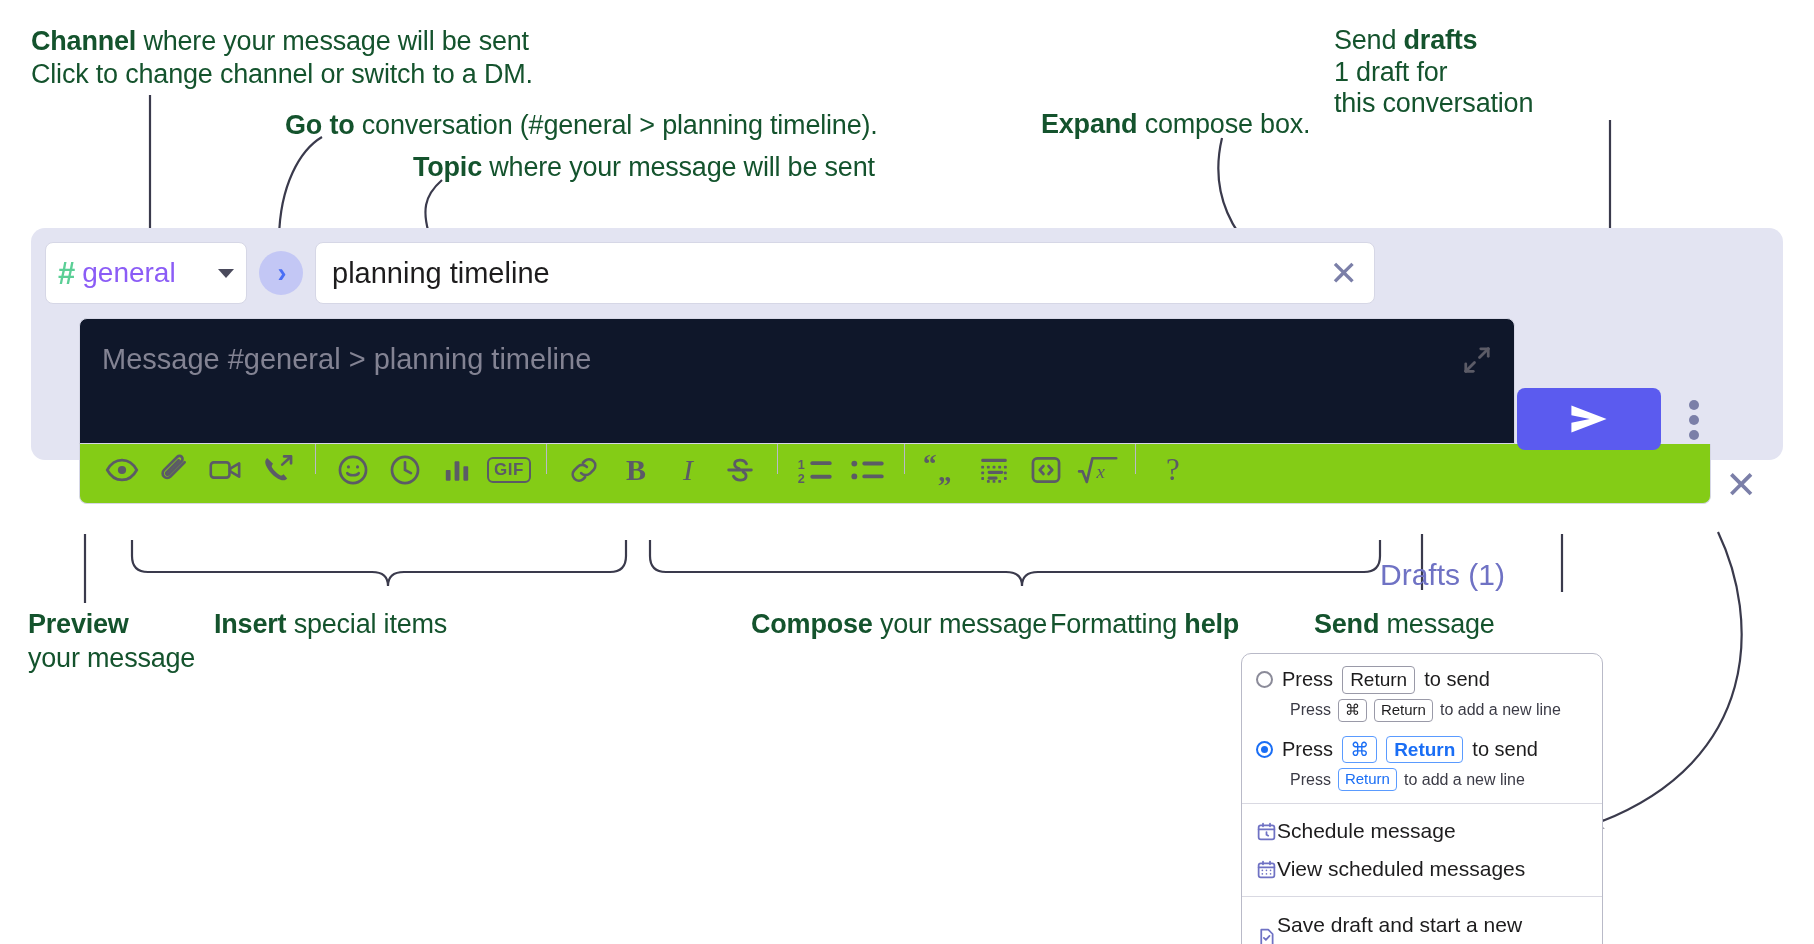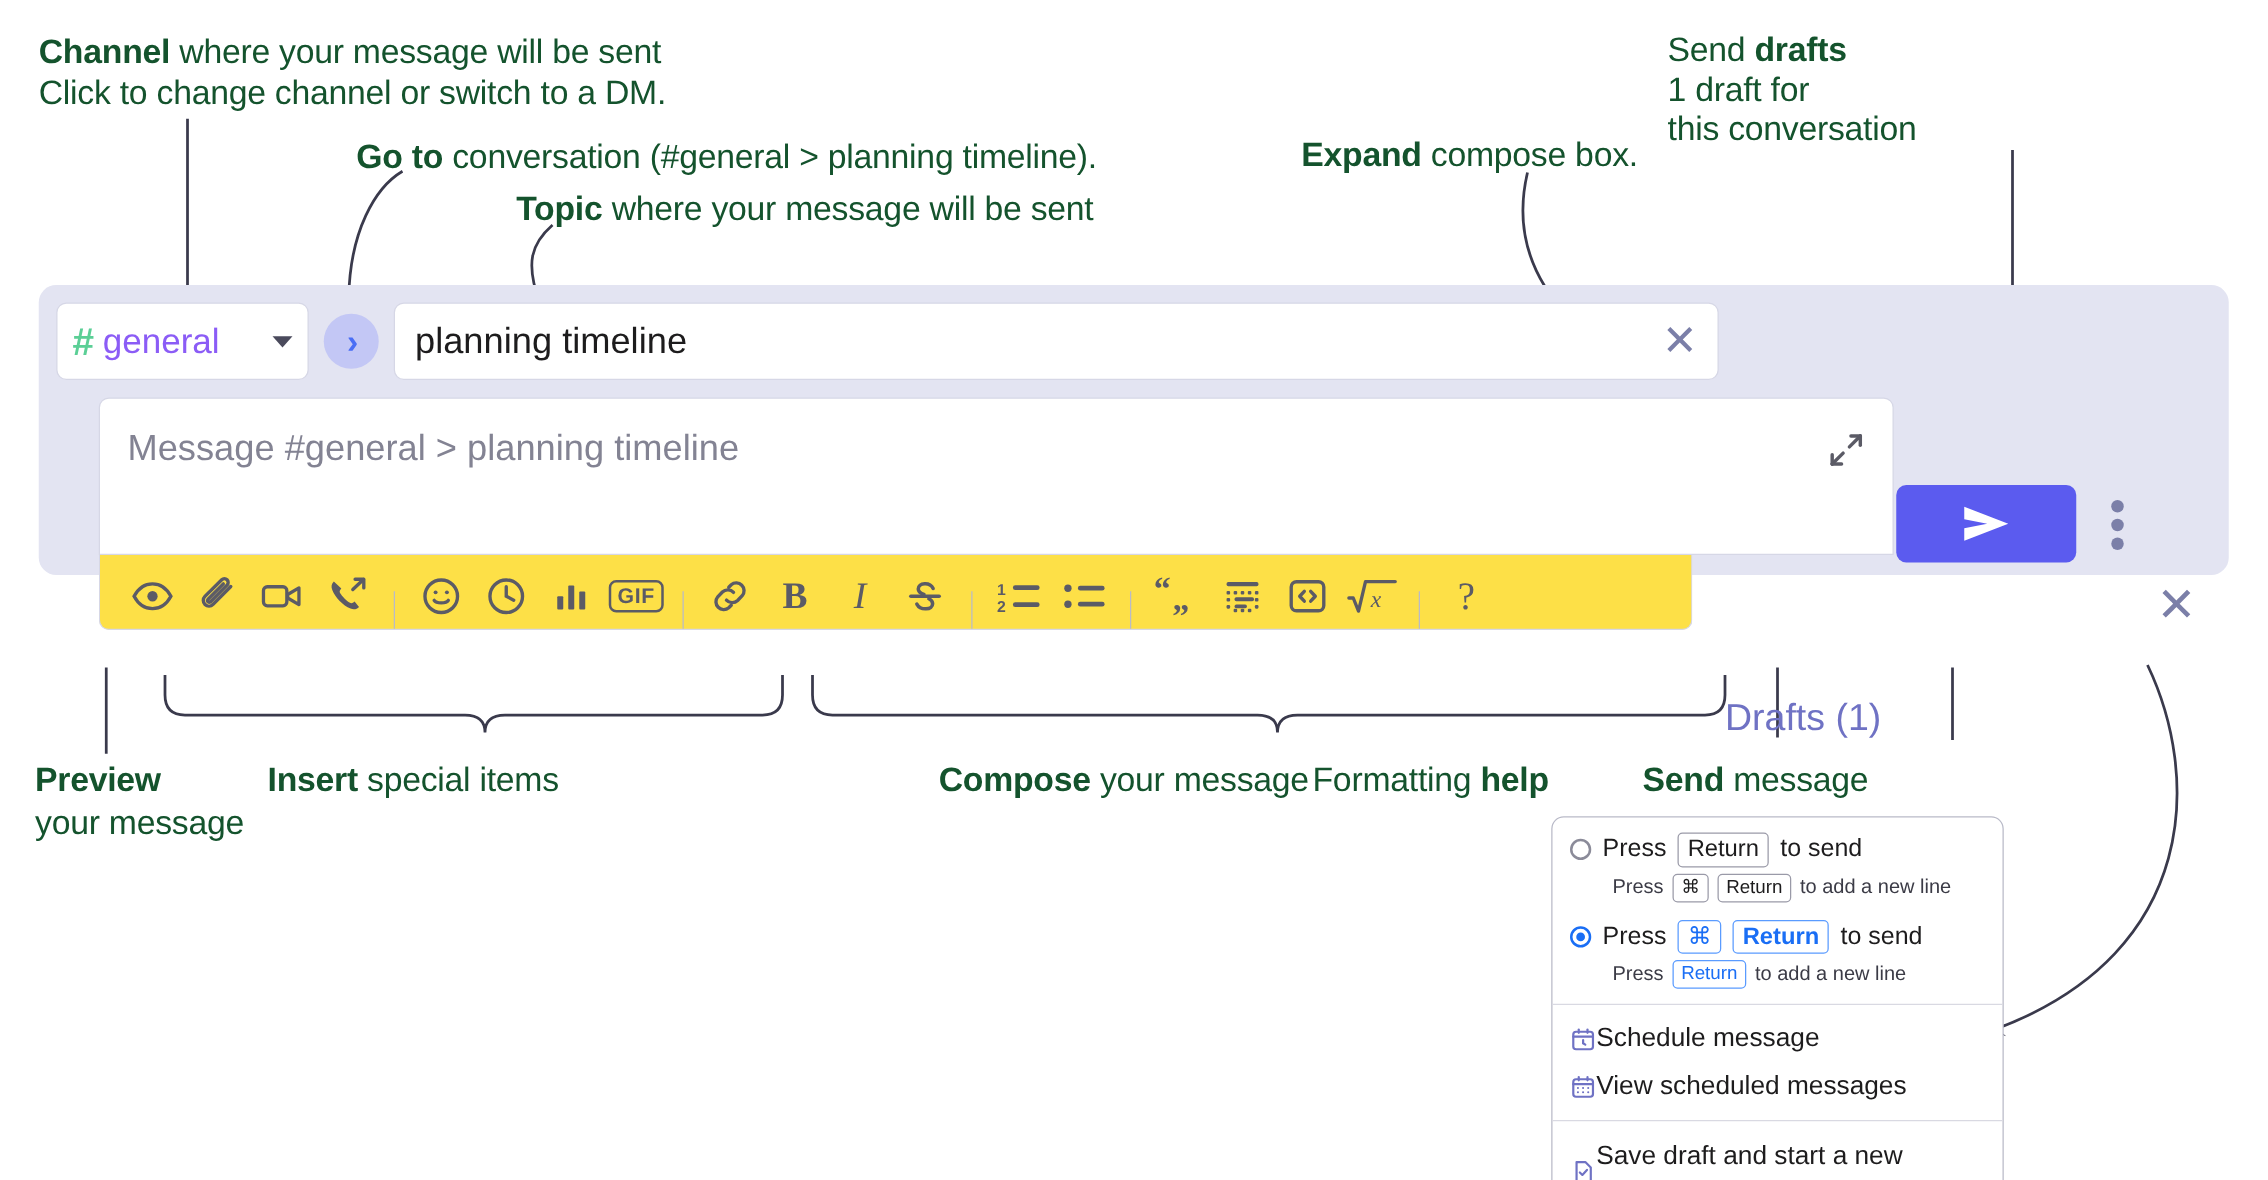--- a/index.html
+++ b/index.html
@@ -45,31 +45,31 @@
 
   #topic-field{
     width:1060px;height:62px;background:#ffffff;border:1px solid #d6d7e6;border-radius:8px;
     display:flex;align-items:center;padding:0 16px;box-sizing:border-box;
   }
   #topic-field .tval{font-size:29px;color:#1d1c1d;flex:1;}
   #topic-clear{font-size:34px;color:#7b7fa8;cursor:pointer;line-height:1;font-weight:300;}
 
   #message-card{
     position:absolute;left:48px;top:90px;width:1436px;height:126px;
-    background:#ffffff;border:1px solid #d6d7e6;border-radius:8px 8px 0 0;box-sizing:border-box;
+    background:#0f172a;border:1px solid #d6d7e6;border-radius:8px 8px 0 0;box-sizing:border-box;
   }
   #message-placeholder{
     position:absolute;left:22px;top:24px;font-size:29px;color:#838393;
   }
   #expand-icon{position:absolute;right:22px;top:26px;width:30px;height:30px;cursor:pointer;}
 
   #toolbar-row{
-    position:absolute;left:48px;top:216px;width:1275px;height:60px;
-    background:#fde047;border:1px solid #d6d7e6;border-top:none;
-    border-radius:0 0 8px 8px;display:flex;align-items:flex-end;
+    position:absolute;left:48px;top:216px;width:1632px;height:60px;
+    background:#84cc16;border:1px solid #d6d7e6;border-top:none;
+    border-radius:0 0 8px 8px;display:flex;align-items:flex-start;
     padding:0 16px;box-sizing:border-box;gap:0px;
   }
   .tbi{
     width:52px;height:52px;display:flex;align-items:center;justify-content:center;
     cursor:pointer;color:#5b5b66;flex:none;
   }
   .tbi svg{display:block;}
   .tbsep{width:1px;height:30px;background:#b9bac8;margin:0 11px;flex:none;}
   .tbtext{font-size:30px;font-weight:700;color:#5b5b66;font-family:"Liberation Serif",serif;}
   .gifbox{

